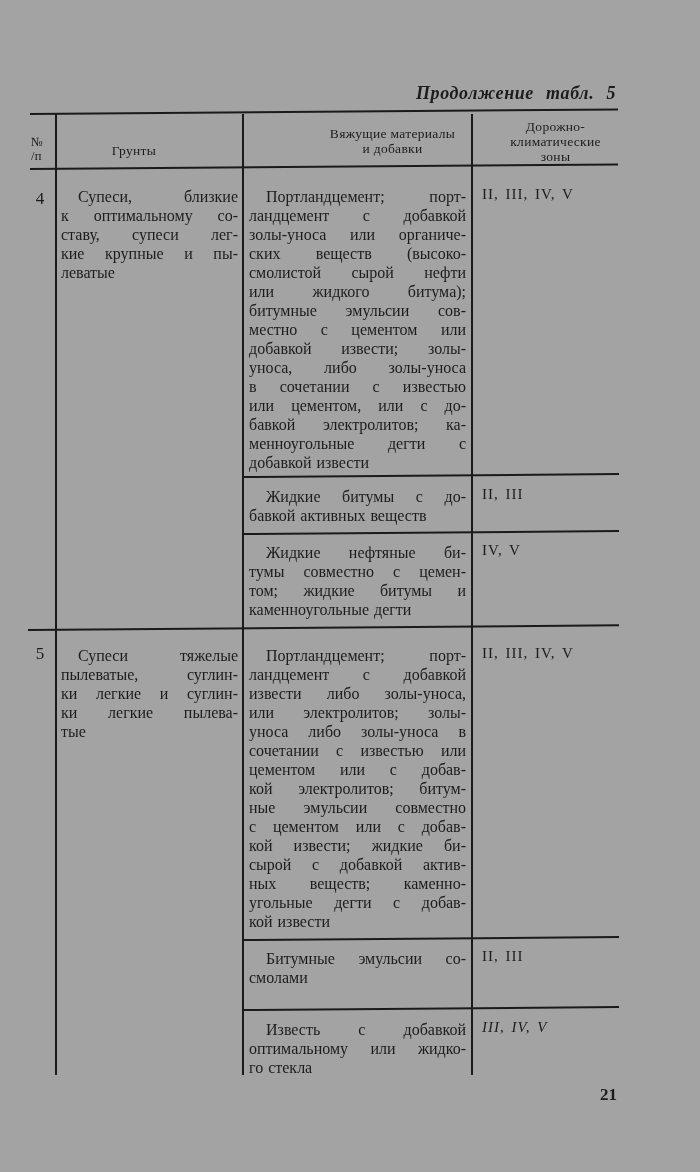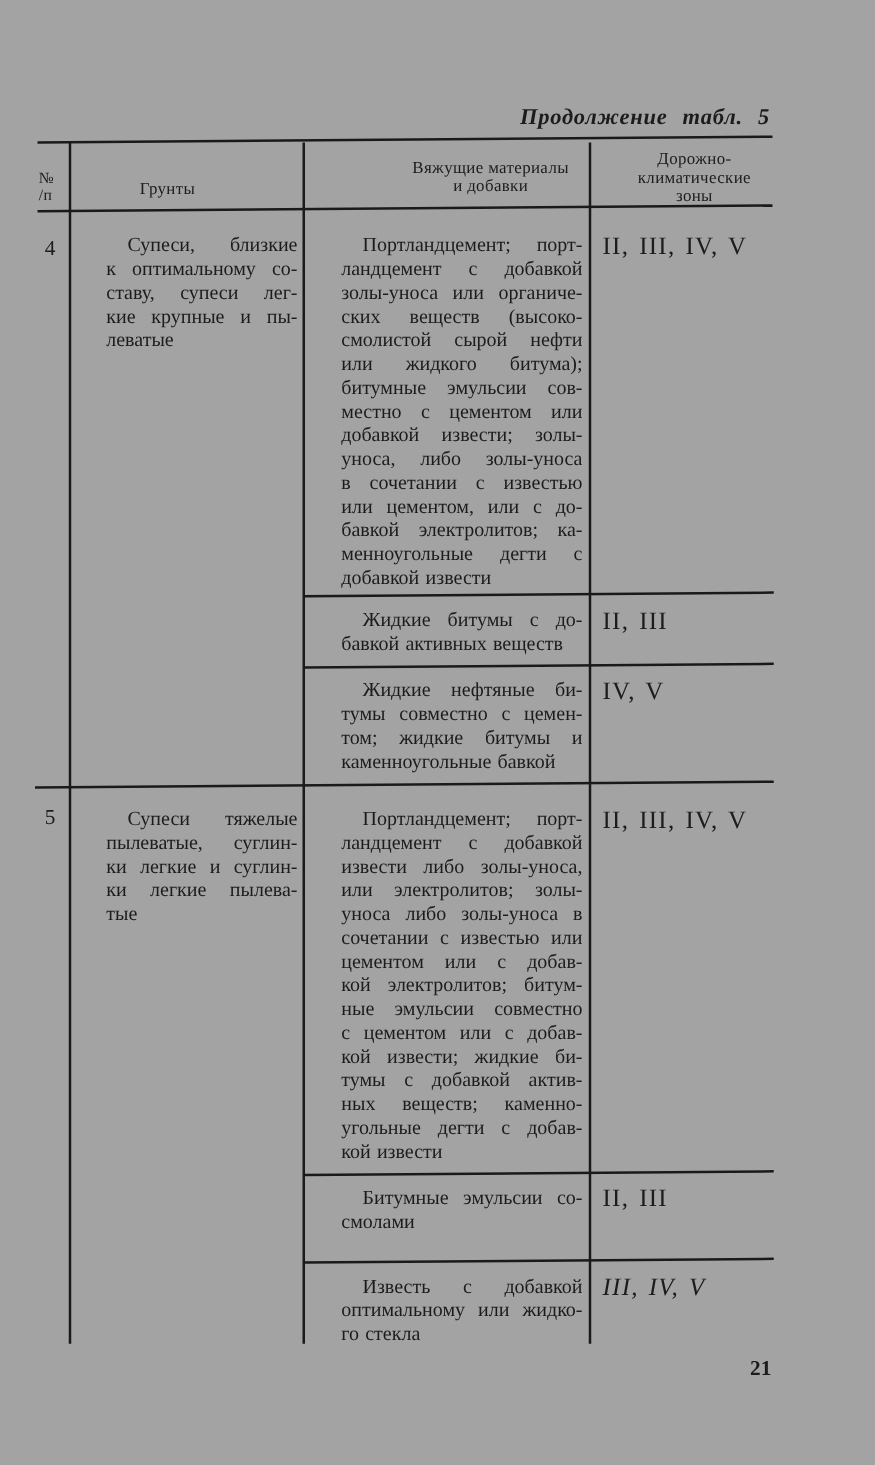--- a/index.html
+++ b/index.html
@@ -15,25 +15,25 @@
   .title {
     font-style:italic; font-weight:600; font-size:18px;
     letter-spacing:0.6px; word-spacing:7px; white-space:nowrap;
   }
   .hdr {
     text-align:center; white-space:pre-line;
     font-size:13.5px; line-height:15px; letter-spacing:0.3px;
   }
   .hdr-num { text-align:left; font-size:12.5px; line-height:14px; }
   .cell { font-size:16px; line-height:19px; word-spacing:1px; }
-  .tl { text-align:justify;margin-left:24px; }
+  .tl { text-align:justify; }
   .tl.just { text-align-last:justify; }
   .indent .tl:first-child { text-indent:17px; }
   .rownum { font-size:17px; text-align:center; }
-  .zones { font-size:20px; letter-spacing:1px; word-spacing:2px; white-space:nowrap; }
+  .zones { font-size:15px; letter-spacing:1px; word-spacing:2px; white-space:nowrap; }
   .pagenum { font-size:17px; font-weight:600; text-align:right; }
 </style>
 </head>
 <body>
 
 <div class="page">
 
   <div class="abs title" style="top:83px; right:84px;">Продолжение табл. 5</div>
 
   <div class="line hline" style="left:30px; top:113px; width:588px; height:2px;"></div>
@@ -87,21 +87,21 @@
   <div class="abs cell indent" style="left:249px; top:487px; width:217px;">
       <div class="tl just">Жидкие битумы с до-</div>
       <div class="tl">бавкой активных веществ</div>
     </div>
   <div class="abs zones" style="left:482px; top:486px;">II, III</div>
 
   <div class="abs cell indent" style="left:249px; top:543px; width:217px;">
       <div class="tl just">Жидкие нефтяные би-</div>
       <div class="tl just">тумы совместно с цемен-</div>
       <div class="tl just">том; жидкие битумы и</div>
-      <div class="tl">каменноугольные бавкой</div>
+      <div class="tl">каменноугольные дегти</div>
     </div>
   <div class="abs zones" style="left:482px; top:542px;">IV, V</div>
 
   <div class="abs rownum" style="left:28px; top:644px; width:24px;">5</div>
   <div class="abs cell indent" style="left:61px; top:646px; width:177px;">
       <div class="tl just">Супеси тяжелые</div>
       <div class="tl just">пылеватые, суглин-</div>
       <div class="tl just">ки легкие и суглин-</div>
       <div class="tl just">ки легкие пылева-</div>
       <div class="tl">тые</div>
@@ -112,21 +112,21 @@
       <div class="tl just">ландцемент с добавкой</div>
       <div class="tl just">извести либо золы-уноса,</div>
       <div class="tl just">или электролитов; золы-</div>
       <div class="tl just">уноса либо золы-уноса в</div>
       <div class="tl just">сочетании с известью или</div>
       <div class="tl just">цементом или с добав-</div>
       <div class="tl just">кой электролитов; битум-</div>
       <div class="tl just">ные эмульсии совместно</div>
       <div class="tl just">с цементом или с добав-</div>
       <div class="tl just">кой извести; жидкие би-</div>
-      <div class="tl just">тумы с добавкой актив-</div>
+      <div class="tl just">сырой с добавкой актив-</div>
       <div class="tl just">ных веществ; каменно-</div>
       <div class="tl just">угольные дегти с добав-</div>
       <div class="tl">кой извести</div>
     </div>
   <div class="abs zones" style="left:482px; top:645px;">II, III, IV, V</div>
 
   <div class="abs cell indent" style="left:249px; top:949px; width:217px;">
       <div class="tl just">Битумные эмульсии со-</div>
       <div class="tl">смолами</div>
     </div>

